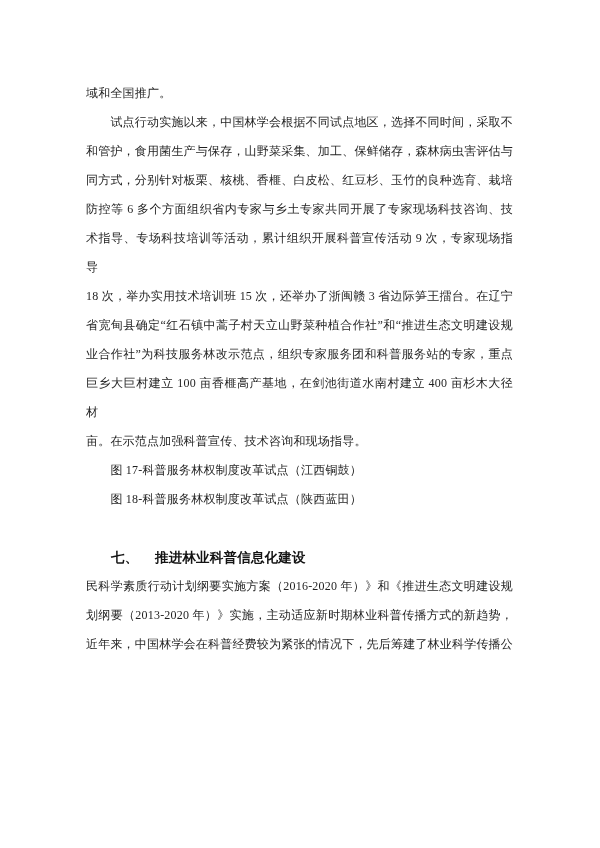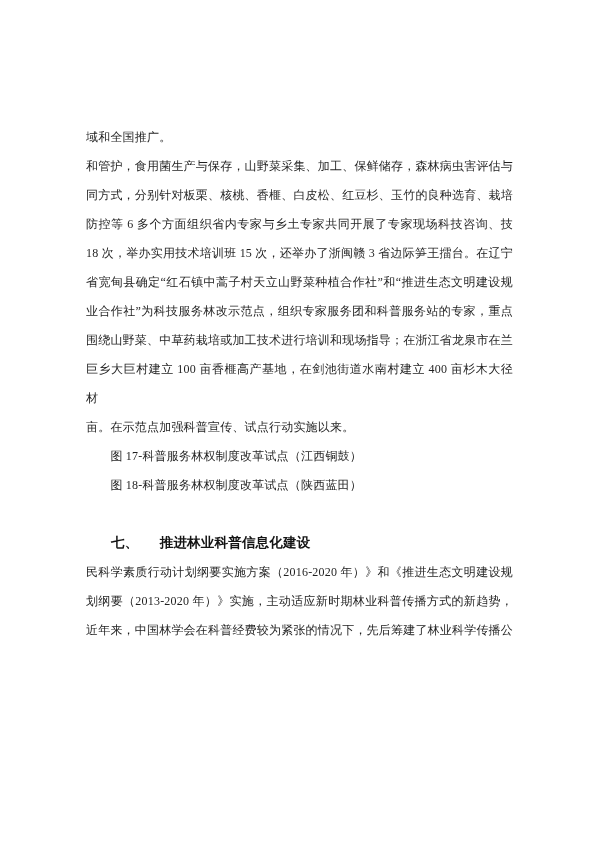--- a/index.html
+++ b/index.html
@@ -8,21 +8,20 @@
     background: #ffffff;
   }
   .page {
     position: relative;
     width: 600px;
     height: 704px;
     background: #ffffff;
     overflow: hidden;
     font-family: "Liberation Serif", "DejaVu Serif", serif;
     color: #1f1f1f;
-    margin-top: 44px;
   }
   .textblock {
     position: absolute;
     left: 86px;
     top: 79px;
     width: 427px;
     font-size: 12px;
     line-height: 29px;
     letter-spacing: 0.2px;
   }
@@ -34,21 +33,21 @@
   .ln.full {
     text-align: justify;
     text-align-last: justify;
   }
   .heading {
     margin-top: 29px;
     padding-left: 25px;
     font-weight: bold;
     font-size: 13.5px;
     line-height: 29px;
-    font-family: Liberation Mono, monospace;
+    font-family: Liberation Serif, serif;
     color: #141414;
   }
   .heading .ht { margin-left: 13px; }
   .footer {
     position: absolute;
     left: 0;
     top: 786px;
     width: 600px;
     text-align: center;
     font-size: 14px;
@@ -59,29 +58,30 @@
 </style>
 </head>
 <body style="background: rgb(255, 255, 255);">
 
 <div class="page" style="background: rgb(255, 255, 255); color: rgb(31, 31, 31);">
   <div class="textblock">
     <div class="para">
         <div class="ln">域和全国推广。</div>
       </div>
     <div class="para">
+        <div class="ln full">　　试点行动实施以来，中国林学会根据不同试点地区，选择不同时间，采取不</div>
         <div class="ln full">和管护，食用菌生产与保存，山野菜采集、加工、保鲜储存，森林病虫害评估与</div>
         <div class="ln full">同方式，分别针对板栗、核桃、香榧、白皮松、红豆杉、玉竹的良种选育、栽培</div>
         <div class="ln full">防控等 6 多个方面组织省内专家与乡土专家共同开展了专家现场科技咨询、技</div>
+        <div class="ln full">术指导、专场科技培训等活动，累计组织开展科普宣传活动 9 次，专家现场指导</div>
         <div class="ln full">18 次，举办实用技术培训班 15 次，还举办了浙闽赣 3 省边际笋王擂台。在辽宁</div>
         <div class="ln full">省宽甸县确定“红石镇中蒿子村天立山野菜种植合作社”和“推进生态文明建设规</div>
         <div class="ln full">业合作社”为科技服务林改示范点，组织专家服务团和科普服务站的专家，重点</div>
-        <div class="ln full">围绕山野菜、中草药栽培或加工技术进行培训和现场指导；在浙江省龙泉市在兰</div>
         <div class="ln full">巨乡大巨村建立 100 亩香榧高产基地，在剑池街道水南村建立 400 亩杉木大径材</div>
-        <div class="ln">亩。在示范点加强科普宣传、试点行动实施以来。</div>
+        <div class="ln">亩。在示范点加强科普宣传、技术咨询和现场指导。</div>
       </div>
     <div class="para">
         <div class="ln">　　图 17-科普服务林权制度改革试点（江西铜鼓）</div>
       </div>
     <div class="para">
         <div class="ln">　　图 18-科普服务林权制度改革试点（陕西蓝田）</div>
       </div>
     <div class="heading">
       <span>七、</span>
       <span class="ht">推进林业科普信息化建设</span>

